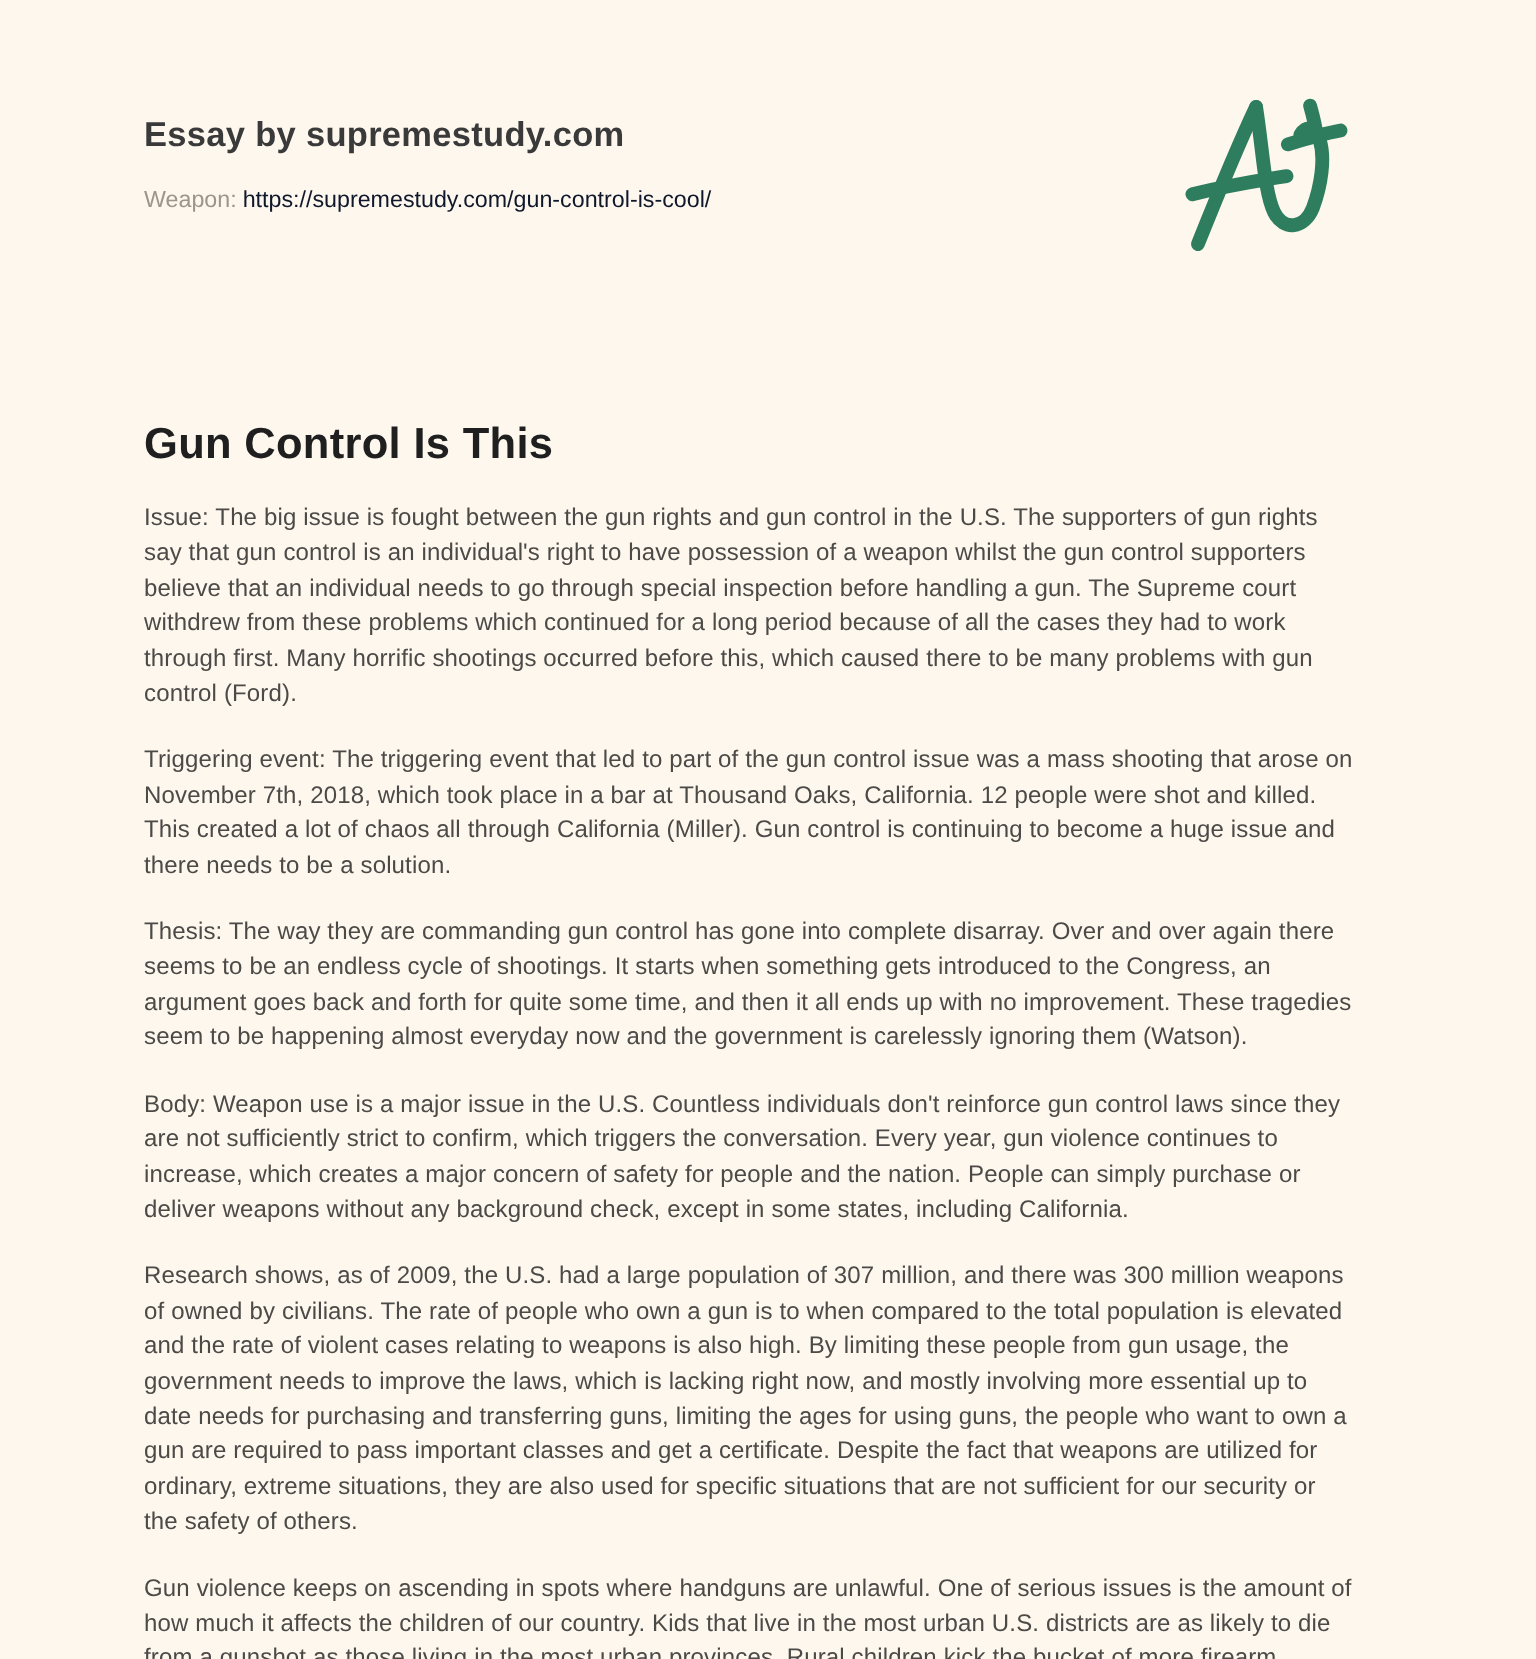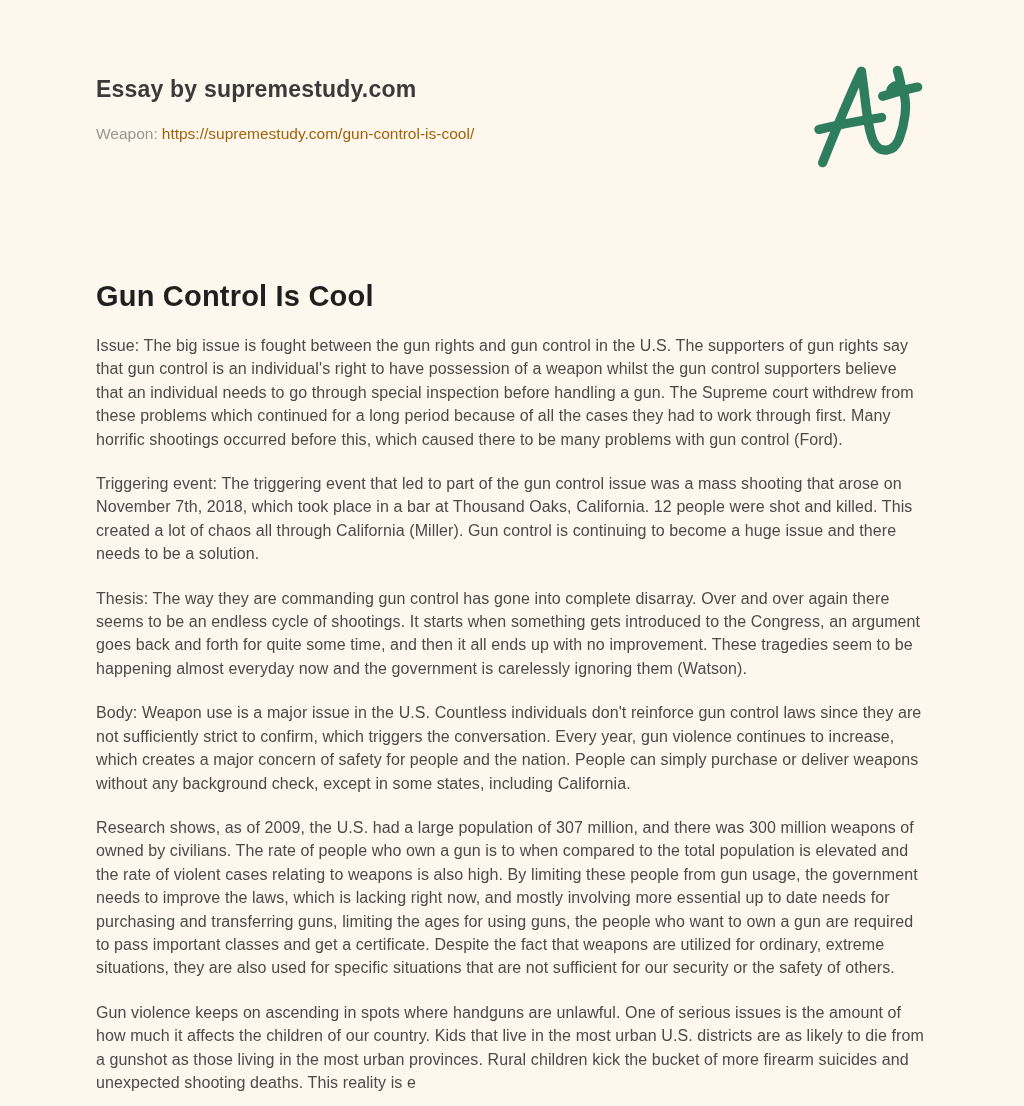--- a/index.html
+++ b/index.html
@@ -10,42 +10,42 @@
     width: 1024px;
     height: 1106px;
     overflow: hidden;
     background: #fdf7ee;
     font-family: "Liberation Sans", "DejaVu Sans", sans-serif;
   }
   .page {
     width: 1024px;
     height: 1106px;
     box-sizing: border-box;
-    padding: 70px 96px 0 96px;
+    padding: 70px 120px 0 96px;
     position: relative;
   }
   .header {
     display: flex;
     justify-content: space-between;
     align-items: flex-start;
   }
   .header-title {
     margin: 6px 0 0 0;
     font-size: 23px;
     font-weight: 700;
     letter-spacing: 0.2px;
     color: #3a3a3a;
   }
   .source-line {
     margin: 22px 0 0 0;
     font-size: 15.5px;
     color: #9a968e;
   }
   .source-line a {
-    color: #a16207;
+    color: #0f172a;
     text-decoration: none;
     margin-left: 4px;
   }
   .logo {
     width: 120px;
     height: 118px;
     margin-top: -12px;
     margin-right: 2px;
     flex: 0 0 auto;
   }
@@ -94,21 +94,21 @@
 
           <path d="M83 40 C 96 36, 110 32, 121 30"></path>
 
           <path d="M99 12 C 101 19, 103 27, 104 35"></path>
         </g>
       </svg>
     </div>
   </header>
 
   <main>
-    <h1 class="essay-title">Gun Control Is Cool</h1>
+    <h1 class="essay-title">Gun Control Is This</h1>
     <div class="essay-body" id="paragraphs">
         <p>Issue: The big issue is fought between the gun rights and gun control in the U.S. The supporters of gun rights say that gun control is an individual's right to have possession of a weapon whilst the gun control supporters believe that an individual needs to go through special inspection before handling a gun. The Supreme court withdrew from these problems which continued for a long period because of all the cases they had to work through first. Many horrific shootings occurred before this, which caused there to be many problems with gun control (Ford).</p>
         <p>Triggering event: The triggering event that led to part of the gun control issue was a mass shooting that arose on November 7th, 2018, which took place in a bar at Thousand Oaks, California. 12 people were shot and killed. This created a lot of chaos all through California (Miller). Gun control is continuing to become a huge issue and there needs to be a solution.</p>
         <p>Thesis: The way they are commanding gun control has gone into complete disarray. Over and over again there seems to be an endless cycle of shootings. It starts when something gets introduced to the Congress, an argument goes back and forth for quite some time, and then it all ends up with no improvement. These tragedies seem to be happening almost everyday now and the government is carelessly ignoring them (Watson).</p>
         <p>Body: Weapon use is a major issue in the U.S. Countless individuals don't reinforce gun control laws since they are not sufficiently strict to confirm, which triggers the conversation. Every year, gun violence continues to increase, which creates a major concern of safety for people and the nation. People can simply purchase or deliver weapons without any background check, except in some states, including California.</p>
         <p>Research shows, as of 2009, the U.S. had a large population of 307 million, and there was 300 million weapons of owned by civilians. The rate of people who own a gun is to when compared to the total population is elevated and the rate of violent cases relating to weapons is also high. By limiting these people from gun usage, the government needs to improve the laws, which is lacking right now, and mostly involving more essential up to date needs for purchasing and transferring guns, limiting the ages for using guns, the people who want to own a gun are required to pass important classes and get a certificate. Despite the fact that weapons are utilized for ordinary, extreme situations, they are also used for specific situations that are not sufficient for our security or the safety of others.</p>
         <p>Gun violence keeps on ascending in spots where handguns are unlawful. One of serious issues is the amount of how much it affects the children of our country. Kids that live in the most urban U.S. districts are as likely to die from a gunshot as those living in the most urban provinces. Rural children kick the bucket of more firearm suicides and unexpected shooting deaths. This reality is e</p>
       </div>
   </main>
 

